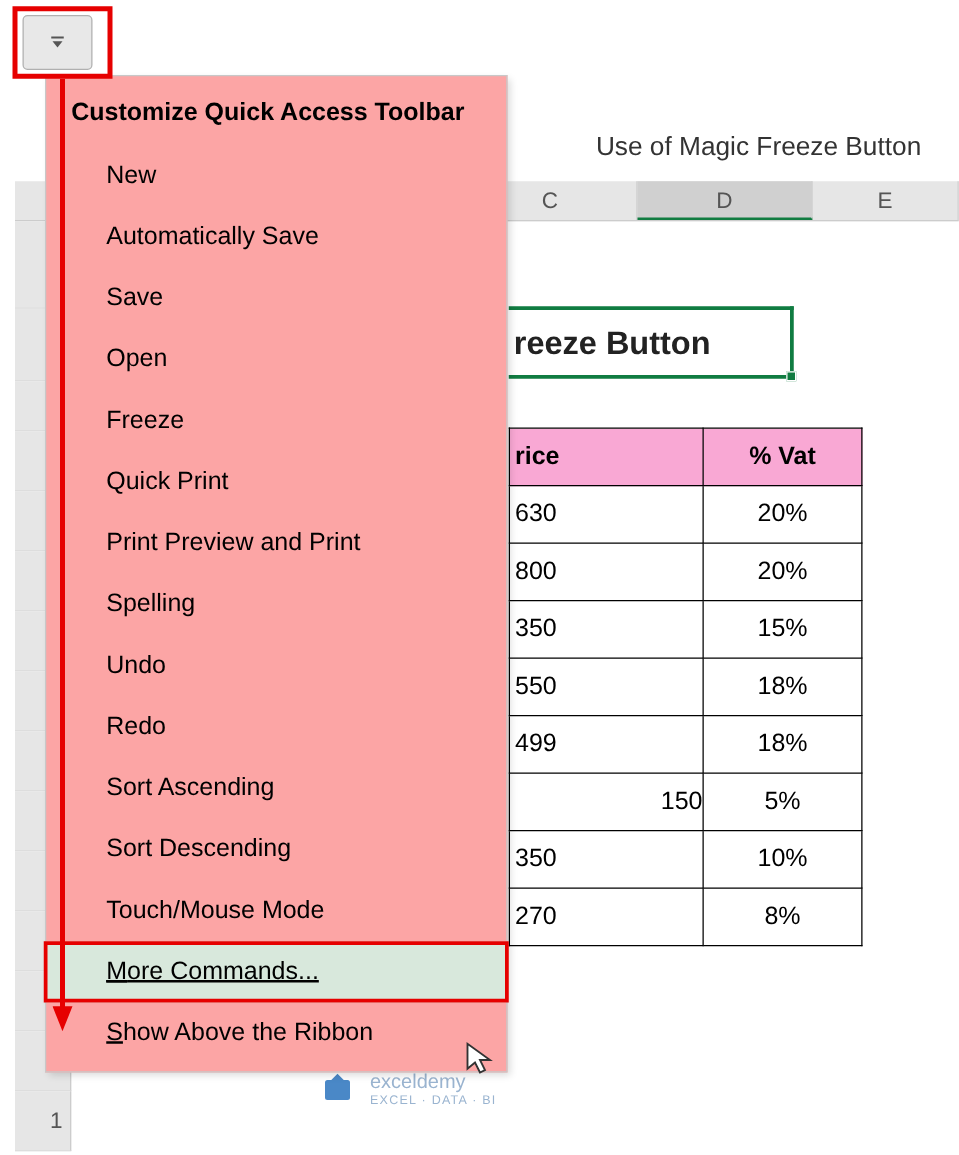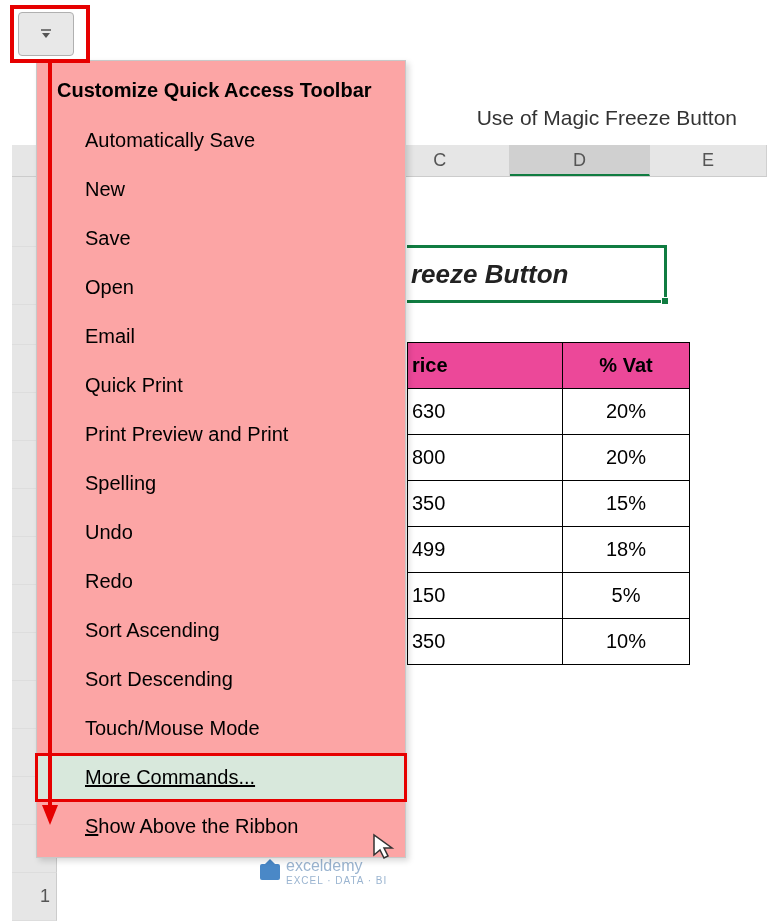--- a/index.html
+++ b/index.html
@@ -63,21 +63,21 @@
     }
     
     .data-table {
       position: absolute; top: 165px; left: 0;
       border-collapse: collapse;
     }
     .data-table th, .data-table td {
       border: 1px solid #000; height: 46px;
       text-align: center; font-size: 20px;
     }
-    .data-table th { background: #ec4899; font-weight: bold; }
+    .data-table th { background: #f9a8d4; font-weight: bold; }
     .col-price { width: 155px; }
     .col-vat { width: 127px; }
     
     .dropdown {
       position: absolute; top: 60px; left: 36px;
       width: 370px;
       background: #fca5a5;
       border: 1px solid #c8c8c8;
       box-shadow: 3px 3px 6px rgba(0,0,0,0.15);
       z-index: 20;
@@ -108,21 +108,21 @@
       z-index: 40; pointer-events: none;
     }
     
     .cursor-img {
       position: absolute; z-index: 60; pointer-events: none;
     }
     
     .watermark {
       position: absolute; bottom: 38px; left: 260px;
       color: #9ab4d0; font-size: 16px;
-      display: flex; align-items: center; gap: 6px;
+      display: flex; align-items: center; gap: 16px;
       z-index: 5;
     }
     .watermark-box { width: 20px; height: 16px; background: #4a88c7; border-radius: 2px; position: relative; }
     .watermark-box::before { content: ''; position: absolute; top: -5px; left: 4px; width: 0; height: 0; border-left: 6px solid transparent; border-right: 6px solid transparent; border-bottom: 6px solid #4a88c7; }
     .watermark-sub { font-size: 10px; letter-spacing: 1px; }
   </style>
 </head>
 <body>
 
 <div class="qat-button">
@@ -157,21 +157,21 @@
   <div class="row-hdr" style="height:48px;">9</div>
   <div class="row-hdr" style="height:48px;">1</div>
   <div class="row-hdr" style="height:48px;">1</div>
   <div class="row-hdr" style="height:48px;">1</div>
   <div class="row-hdr" style="height:48px;">1</div>
   <div class="row-hdr" style="height:48px;">1</div>
   <div class="row-hdr" style="height:48px;">1</div>
 </div>
 
 <div class="sheet">
-  <div class="title-cell" style="left:350px; width:260px; justify-content:flex-start; padding-left:4px; border-left:none;font-style:italic;">
+  <div class="title-cell" style="left:350px; width:228px; justify-content:flex-start; padding-left:4px; border-left:none;">
     <span>reeze Button</span>
     <div class="title-handle"></div>
   </div>
 
   <table class="data-table" style="left:350px;">
     <tbody>
         <tr>
       <th class="col-price" style="text-align:left; padding-left:4px;">rice</th>
       <th class="col-vat">% Vat</th>
     </tr>
@@ -181,42 +181,50 @@
         </tr>
     <tr>
           <td style="text-align:left; padding-left:4px;margin-top:29px;">800</td>
           <td>20%</td>
         </tr>
     <tr>
           <td style="text-align:left; padding-left:4px;">350</td>
           <td>15%</td>
         </tr>
     <tr>
+          <td style="text-align:left; padding-left:4px;">550</td>
+          <td>18%</td>
+        </tr>
+    <tr>
           <td style="text-align:left; padding-left:4px;">499</td>
           <td>18%</td>
         </tr>
     <tr>
-          <td style="text-align:left; padding-left:4px;">150</td>
+          <td style="text-align:right; padding-left:4px;">150</td>
           <td>5%</td>
         </tr>
     <tr>
           <td style="text-align:left; padding-left:4px;">350</td>
           <td>10%</td>
         </tr>
+    <tr>
+          <td style="text-align:left; padding-left:4px;">270</td>
+          <td>8%</td>
+        </tr>
   </tbody>
     </table>
 </div>
 
 <div class="dropdown">
   <div class="dropdown-title">Customize Quick Access Toolbar</div>
+  <div class="dropdown-item">New</div>
   <div class="dropdown-item">Automatically Save</div>
-  <div class="dropdown-item">New</div>
   <div class="dropdown-item">Save</div>
   <div class="dropdown-item">Open</div>
-  <div class="dropdown-item">Email</div>
+  <div class="dropdown-item">Freeze</div>
   <div class="dropdown-item">Quick Print</div>
   <div class="dropdown-item">Print Preview and Print</div>
   <div class="dropdown-item">Spelling</div>
   <div class="dropdown-item">Undo</div>
   <div class="dropdown-item">Redo</div>
   <div class="dropdown-item">Sort Ascending</div>
   <div class="dropdown-item">Sort Descending</div>
   <div class="dropdown-item">Touch/Mouse Mode</div>
   <div class="dropdown-item hover">
     <span class="underline-m">M</span><span>ore Commands...</span>

